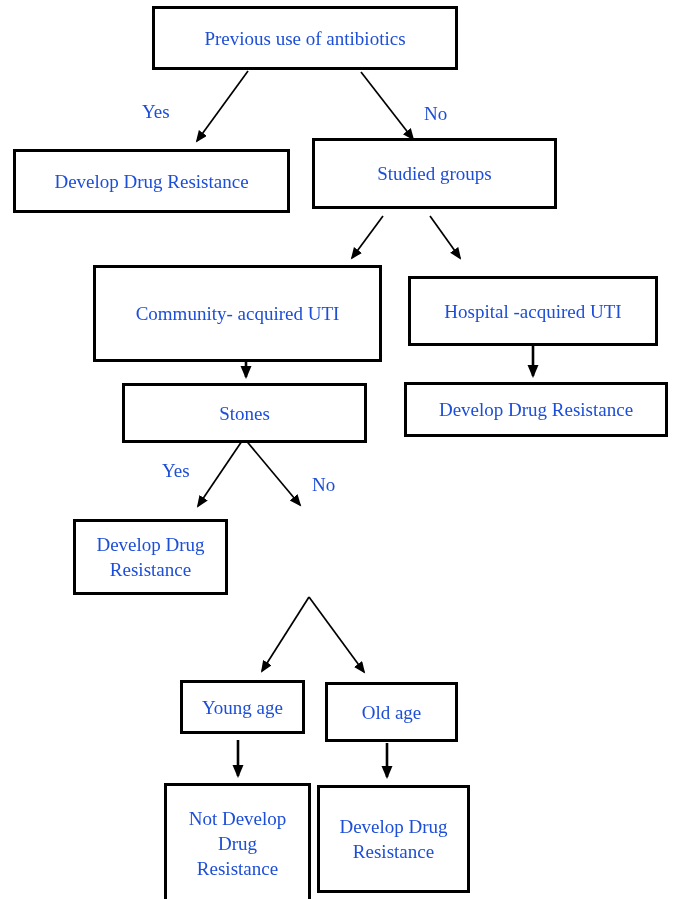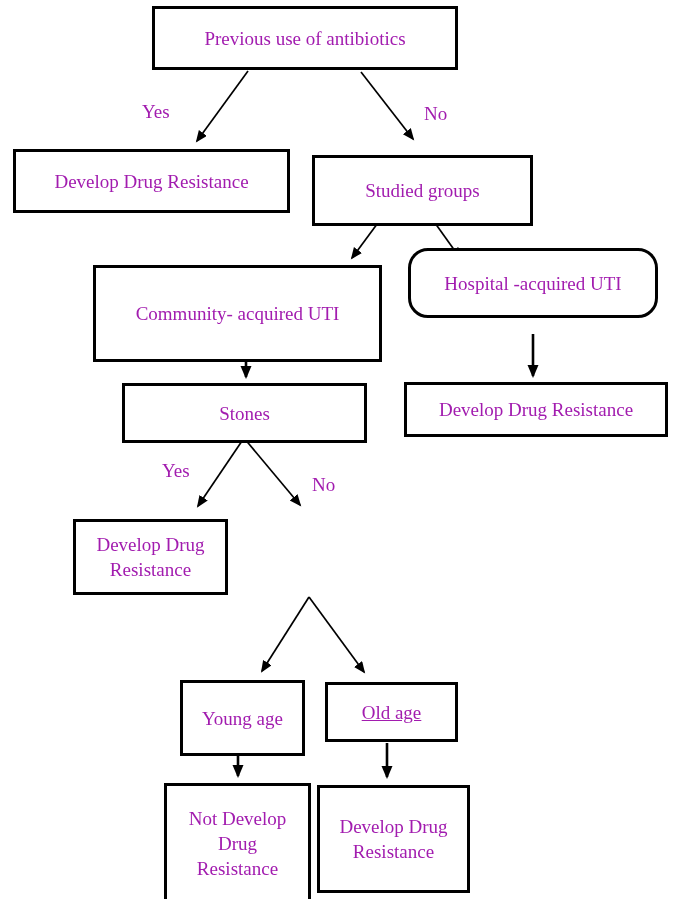--- a/index.html
+++ b/index.html
@@ -2,21 +2,21 @@
 <html><head>
 <meta charset="utf-8">
 <style>
   html, body { margin: 0; padding: 0; background: #ffffff; }
   .stage {
     position: relative;
     width: 685px;
     height: 899px;
     background: #ffffff;
     font-family: "Liberation Serif", "DejaVu Serif", serif;
-    color: #a21caf;
+    color: #1d4ed8;
     overflow: hidden;
   }
   .arrow-layer {
     position: absolute;
     left: 0; top: 0;
     width: 685px; height: 899px;
     pointer-events: none;
   }
   .node {
     position: absolute;
@@ -65,36 +65,36 @@
     <line class="thin" x1="309" y1="597" x2="262" y2="671" marker-end="url(#ah)"></line>
     <line class="thin" x1="309" y1="597" x2="364" y2="672" marker-end="url(#ah)"></line>
     <line class="thick" x1="238" y1="740" x2="238" y2="776" marker-end="url(#ahv)"></line>
     <line class="thick" x1="387" y1="743" x2="387" y2="777" marker-end="url(#ahv)"></line>
   </svg>
 
   <div class="node" style="left:152px; top:6px;   width:306px; height:64px;">Previous use of antibiotics</div>
 
   <div class="node" style="left:13px;  top:149px; width:277px; height:64px;">Develop Drug Resistance</div>
 
-  <div class="node" style="left:312px; top:155px; width:221px; height:71px;">Studied groups</div>
+  <div class="node" style="left:312px; top:138px; width:245px; height:71px;">Studied groups</div>
 
   <div class="node" style="left:93px; top:265px; width:289px; height:97px;">Community- acquired UTI</div>
 
-  <div class="node" style="left:408px; top:248px; width:250px; height:70px;border-radius:20px;">Hospital -acquired UTI</div>
+  <div class="node" style="left:408px; top:276px; width:250px; height:70px;">Hospital -acquired UTI</div>
 
   <div class="node" style="left:122px; top:383px; width:245px; height:60px;">Stones</div>
 
   <div class="node" style="left:404px; top:382px; width:264px; height:55px;">Develop Drug Resistance</div>
 
   <div class="node" style="left:73px;  top:519px; width:155px; height:76px; padding:0 12px;">Develop Drug Resistance</div>
 
 
-  <div class="node" style="left:180px; top:680px; width:125px; height:76px;">Young age</div>
+  <div class="node" style="left:180px; top:680px; width:125px; height:54px;">Young age</div>
 
-  <div class="node" style="left:325px; top:682px; width:133px; height:60px;text-decoration:underline;">Old age</div>
+  <div class="node" style="left:325px; top:682px; width:133px; height:60px;">Old age</div>
 
   <div class="node" style="left:164px; top:783px; width:147px; height:121px; padding:12px 17px;">Not Develop Drug Resistance</div>
 
   <div class="node" style="left:317px; top:785px; width:153px; height:108px; padding:0 10px;">Develop Drug Resistance</div>
 
   <span class="edge-label" style="left:142px; top:102px;">Yes</span>
 
   <span class="edge-label" style="left:424px; top:104px;">No</span>
 
   <span class="edge-label" style="left:162px; top:461px;">Yes</span>

